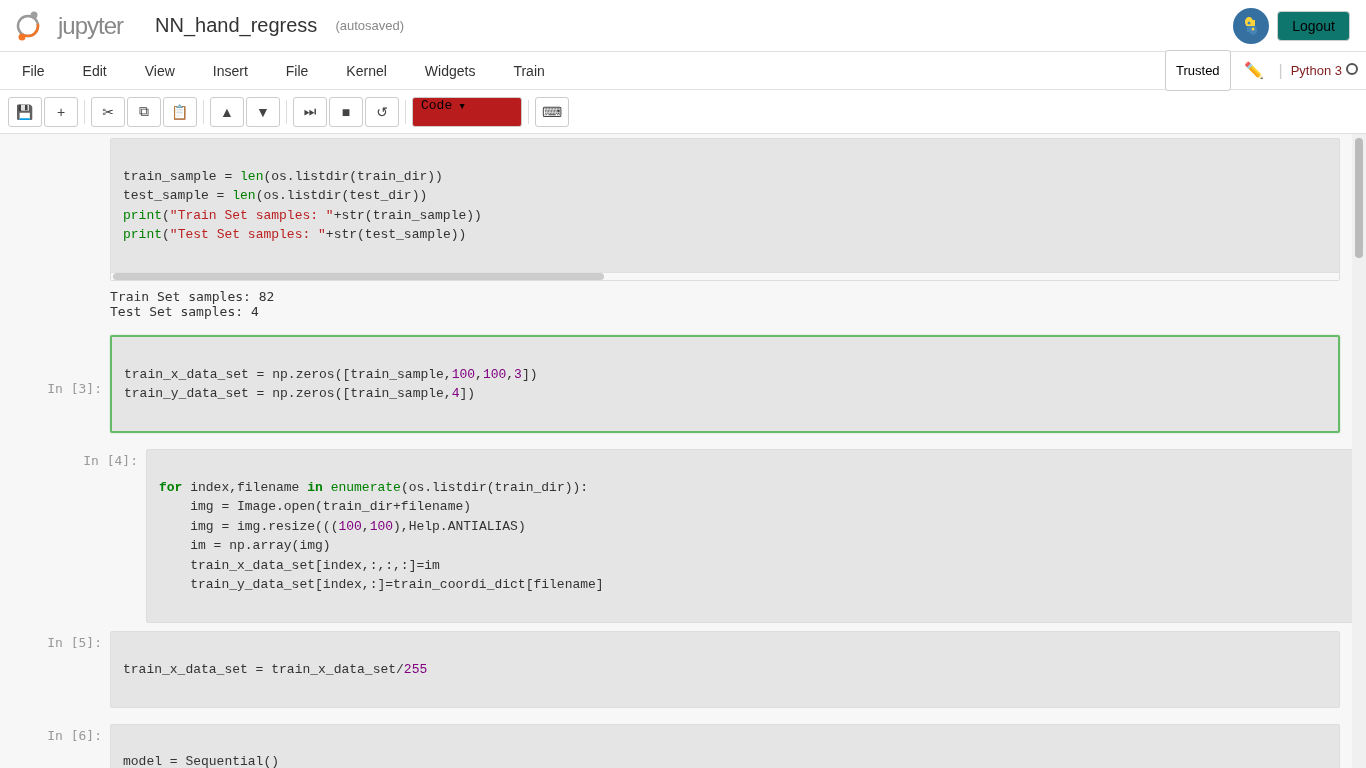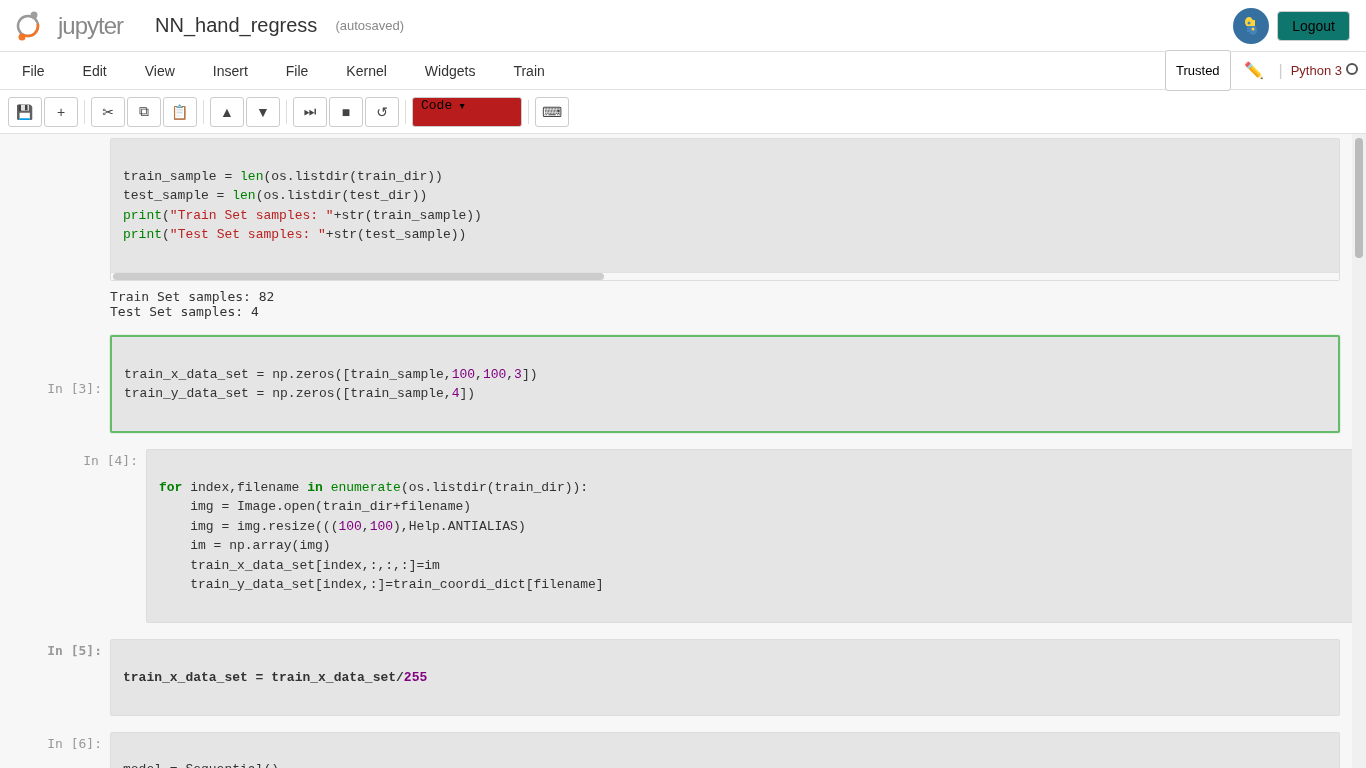--- a/index.html
+++ b/index.html
@@ -325,21 +325,21 @@
 <span class="kw">for</span><span class="plain"> index,filename </span><span class="kw">in</span><span class="plain"> </span><span class="builtin">enumerate</span><span class="plain">(os.listdir(train_dir)):</span>
 <span class="plain">    img = Image.open(train_dir+filename)</span>
 <span class="plain">    img = img.resize(((</span><span class="num">100</span><span class="plain">,</span><span class="num">100</span><span class="plain">),Help.ANTIALIAS)</span>
 <span class="plain">    im = np.array(img)</span>
 <span class="plain">    train_x_data_set[index,:,:,:]=im</span>
 <span class="plain">    train_y_data_set[index,:]=train_coordi_dict[filename]</span>
         </div>
       </div>
     </div>
 
-    <div class="cell-container" style="margin-top:8px;font-weight:bold;">
+    <div class="cell-container" style="">
       <div class="cell-left-gutter">In [5]:</div>
       <div class="cell-content">
         <div class="cell-code">
 <span class="plain">train_x_data_set = train_x_data_set/</span><span class="num">255</span>
         </div>
       </div>
     </div>
 
     <div class="cell-container" style="margin-top:8px;">
       <div class="cell-left-gutter">In [6]:</div>

